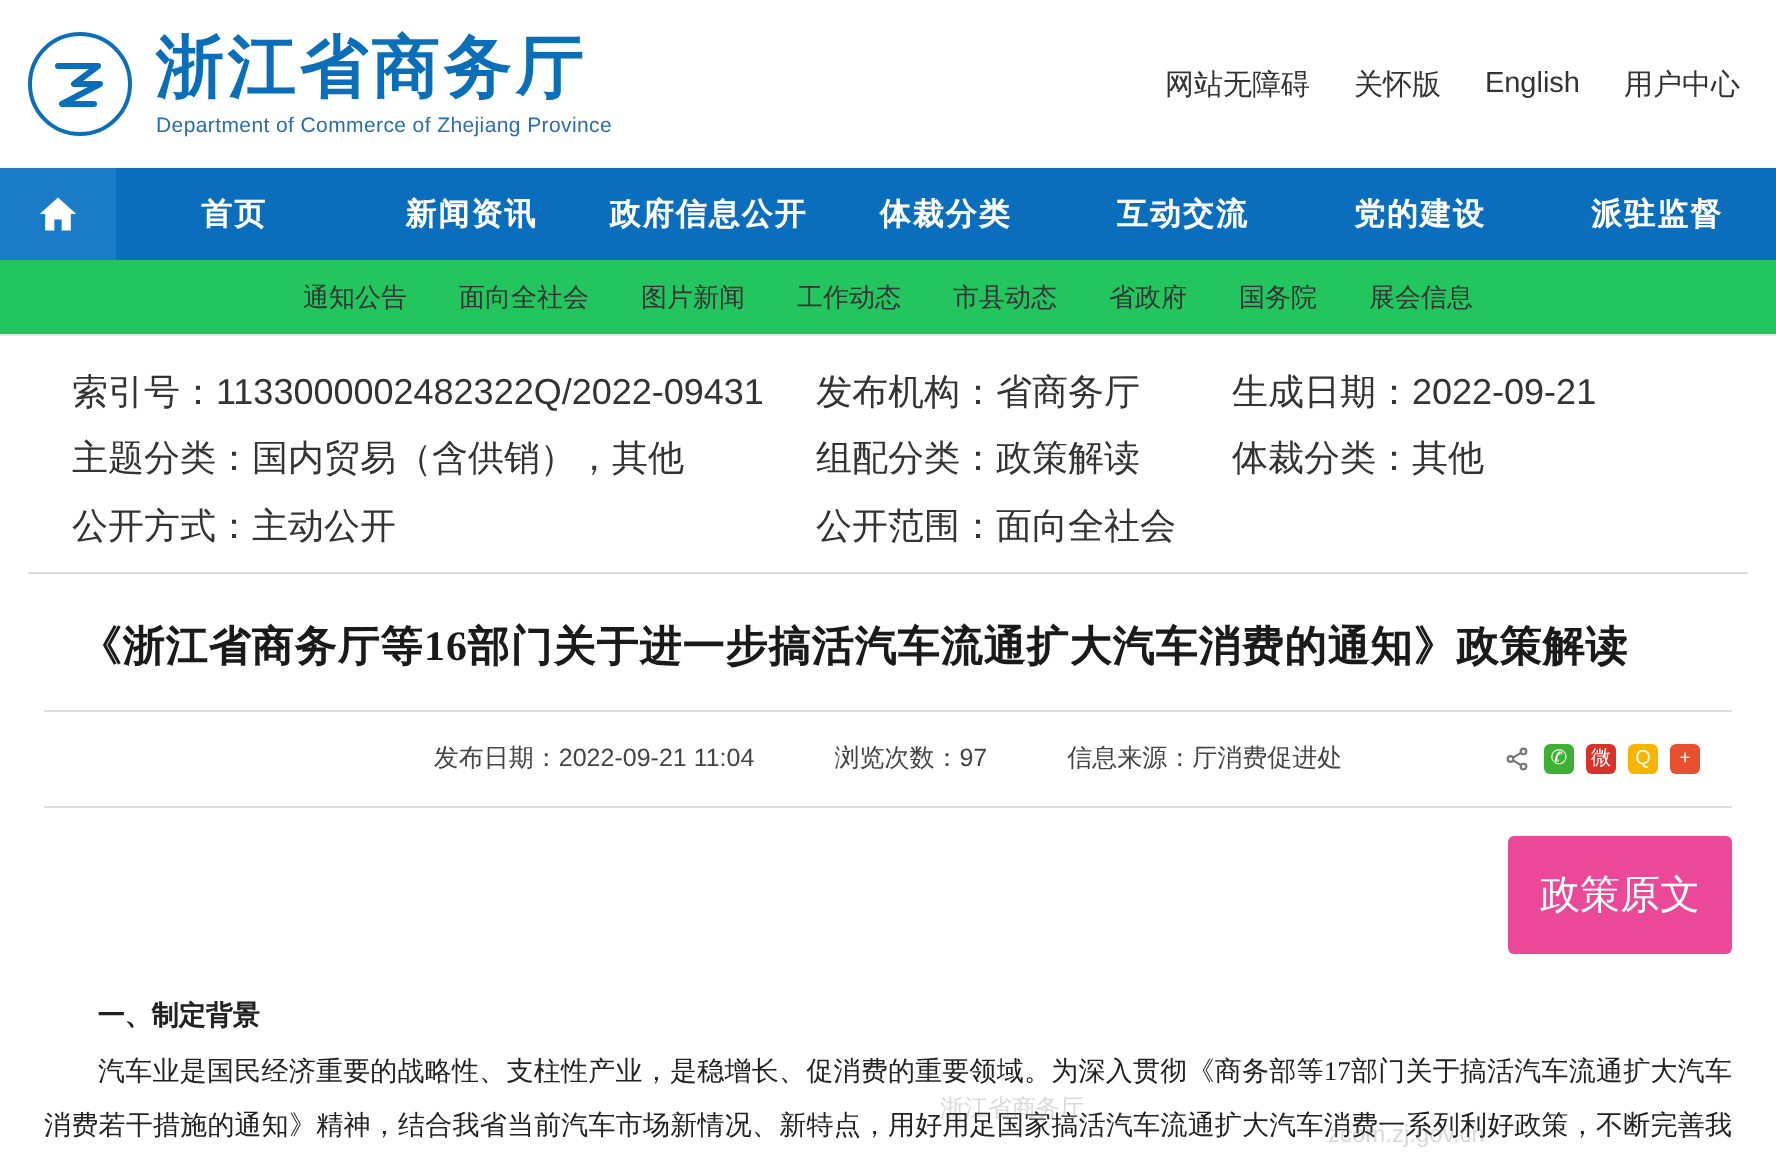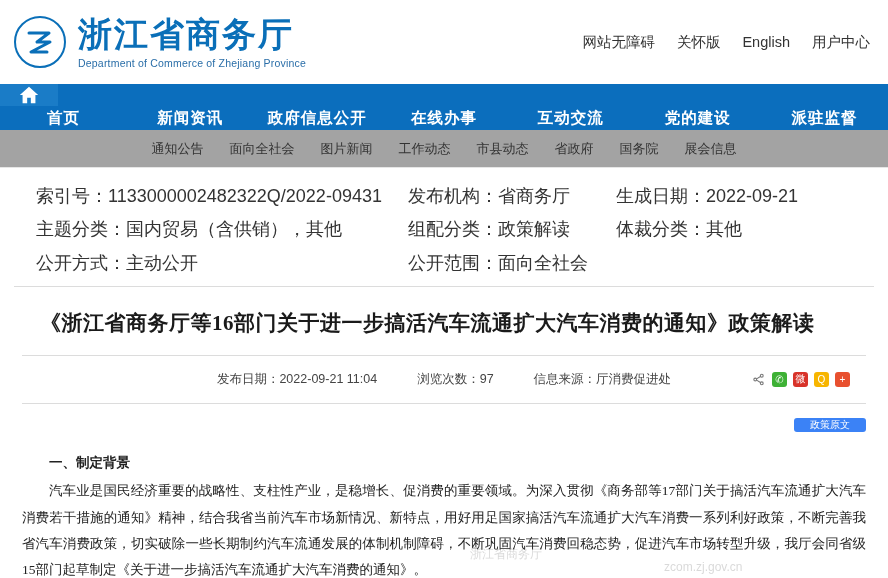--- a/index.html
+++ b/index.html
@@ -55,21 +55,20 @@
   }
   .header-links span { cursor: pointer; white-space: nowrap; }
 
   
   .navbar {
     height: 46px;
     background: #0b6ebd;
     display: flex;
     align-items: stretch;
     color: #fff;
-    flex-direction: column;
   }
   .nav-home {
     width: 58px;
     background: #1a7cc7;
     display: flex; align-items: center; justify-content: center;
   }
   .nav-home svg { display:block; }
   .nav-items {
     flex: 1;
     display: flex;
@@ -81,21 +80,21 @@
     font-size: 15.5px;
     font-weight: bold;
     letter-spacing: 1px;
     cursor: pointer;
     white-space: nowrap;
   }
 
   
   .subnav {
     height: 38px;
-    background: #a3a3a3;
+    background: #22c55e;
     display: flex;
     align-items: center;
     justify-content: center;
     gap: 26px;
     font-size: 13px;
     color: #333;
     border-bottom: 1px solid #e6e6e6;
   }
   .subnav span { cursor: pointer; white-space: nowrap; }
 
@@ -160,24 +159,24 @@
   .share-icon.qzone { background: #f7b500; }
   .share-icon.more { background: #e8502f; }
 
   
   .policy-btn-wrap {
     display: flex;
     justify-content: flex-end;
     padding: 14px 22px 0 0;
   }
   .policy-btn {
-    background: #3b82f6;
+    background: #ec4899;
     color: #fff;
-    font-size: 10px;
-    padding: 0 16px;
+    font-size: 20px;
+    padding: 16px 16px;
     border-radius: 3px;
     cursor: pointer;
     border: none;
     font-family: "Liberation Sans", sans-serif;
   }
 
   
   .content {
     padding: 10px 22px 0 22px;
     font-size: 13.5px;
@@ -231,21 +230,21 @@
 <div class="navbar">
   <div class="nav-home">
     <svg width="22" height="22" viewBox="0 0 24 24" aria-hidden="true">
       <path d="M12 3 L22 12 H19 V21 H14 V15 H10 V21 H5 V12 H2 Z" fill="#ffffff"></path>
     </svg>
   </div>
   <div class="nav-items">
     <div class="nav-item">首页</div>
     <div class="nav-item">新闻资讯</div>
     <div class="nav-item">政府信息公开</div>
-    <div class="nav-item">在线办事</div>
+    <div class="nav-item">体裁分类</div>
     <div class="nav-item">互动交流</div>
     <div class="nav-item">党的建设</div>
     <div class="nav-item">派驻监督</div>
   </div>
 </div>
 
 <div class="subnav">
   <span>通知公告</span>
   <span>面向全社会</span>
   <span>图片新闻</span>

